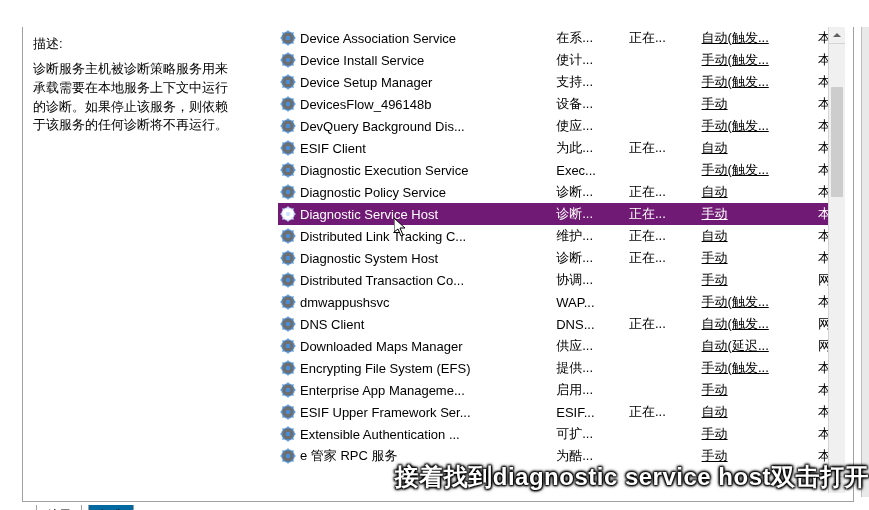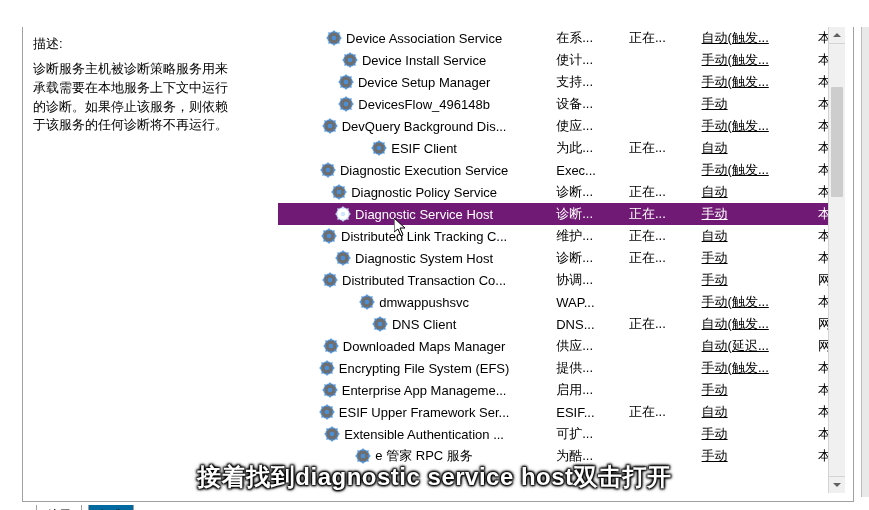--- a/index.html
+++ b/index.html
@@ -5,40 +5,40 @@
   * { box-sizing: border-box; margin: 0; padding: 0; }
   html, body { width: 869px; height: 510px; font-family: "Segoe UI", "Microsoft YaHei", Arial, sans-serif; font-size: 13px; overflow: hidden; background: #fff; }
   .outer { width: 869px; height: 510px; position: relative; background: #fff; margin-top: 27px; }
   .panel { position: absolute; top: 0; left: 22px; right: 15px; bottom: 35px; border: 1px solid #a0a0a0; border-top: none; background: #fff; }
   .desc-pane { position: absolute; top: 0; left: 0; width: 225px; padding: 8px 10px 8px 10px; color: #000; line-height: 1.45; }
   .desc-title { font-weight: 400; margin-bottom: 6px; }
   .desc-body { }
   .list-wrap { position: absolute; top: 0; left: 255px; right: 8px; bottom: 8px; overflow: hidden; }
   .svc-table { width: 100%; border-collapse: collapse; }
   .svc-table td { padding: 2px 6px 2px 2px; white-space: nowrap; overflow: hidden; text-overflow: ellipsis; vertical-align: middle; height: 22px; color: #000; }
-  .col-name { width: 190px; max-width: 190px; text-align: center; }
+  .col-name { width: 190px; max-width: 190px; }
   .col-desc { width: 50px; max-width: 50px; }
   .col-status { width: 50px; max-width: 50px; }
   .col-startup { width: 80px; max-width: 80px; text-decoration: underline; }
   .col-logon { width: 20px; max-width: 20px; }
   tr.row.selected { background: #701a75; color: #fff; }
   tr.row.selected td { color: #fff; }
   .svc-icon { display: inline-block; width: 16px; height: 16px; vertical-align: middle; margin-right: 4px; position: relative; }
   .svc-icon svg { width: 16px; height: 16px; }
   .name-text { vertical-align: middle; }
   .scrollbar { position: absolute; top: 0; right: 0; width: 17px; height: 100%; background: #f0f0f0; border-left: 1px solid #d4d4d4; }
   .scroll-up, .scroll-down { height: 17px; display: flex; align-items: center; justify-content: center; color: #606060; }
   .scroll-up { border-bottom: 1px solid #d4d4d4; }
   .scroll-down { position: absolute; bottom: 0; width: 100%; border-top: 1px solid #d4d4d4; }
   .scroll-thumb { position: absolute; top: 60px; left: 2px; right: 2px; height: 110px; background: #cdcdcd; border-radius: 1px; }
   .tabs { position: absolute; bottom: 10px; left: 36px; height: 22px; display: flex; align-items: flex-start; gap: 7px; }
   .tab { border: 1px solid #a0a0a0; border-top: none; border-top-left-radius: 0; border-top-right-radius: 0; padding: 2px 10px 2px 10px; background: #0369a1; font-size: 12px; color: #000; margin-right: -1px; position: relative; }
   .tab.active { background: #fff; z-index: 2; padding-bottom: 3px; }
   .right-rail { position: absolute; top: 0; right: 0; width: 8px; height: 470px; background: #e9e9e9; border-left: 1px solid #bdbdbd; }
-  .caption { position: absolute; left: 0; right: 0; bottom: 44px; text-align: center; pointer-events: none; }
+  .caption { position: absolute; left: 0; right: 0; bottom: 44px; text-align: right; pointer-events: none; }
   .caption span { font-size: 24px; font-weight: 600; color: #fff; text-shadow: 0 0 4px #000, 1px 1px 2px #000, -1px -1px 2px #000, 1px -1px 2px #000, -1px 1px 2px #000; letter-spacing: 0.5px; }
   .cursor { position: absolute; width: 16px; height: 20px; pointer-events: none; }
 </style>
 </head>
 <body>
 
 <div class="outer">
   <div class="panel">
 
     <div class="desc-pane">

